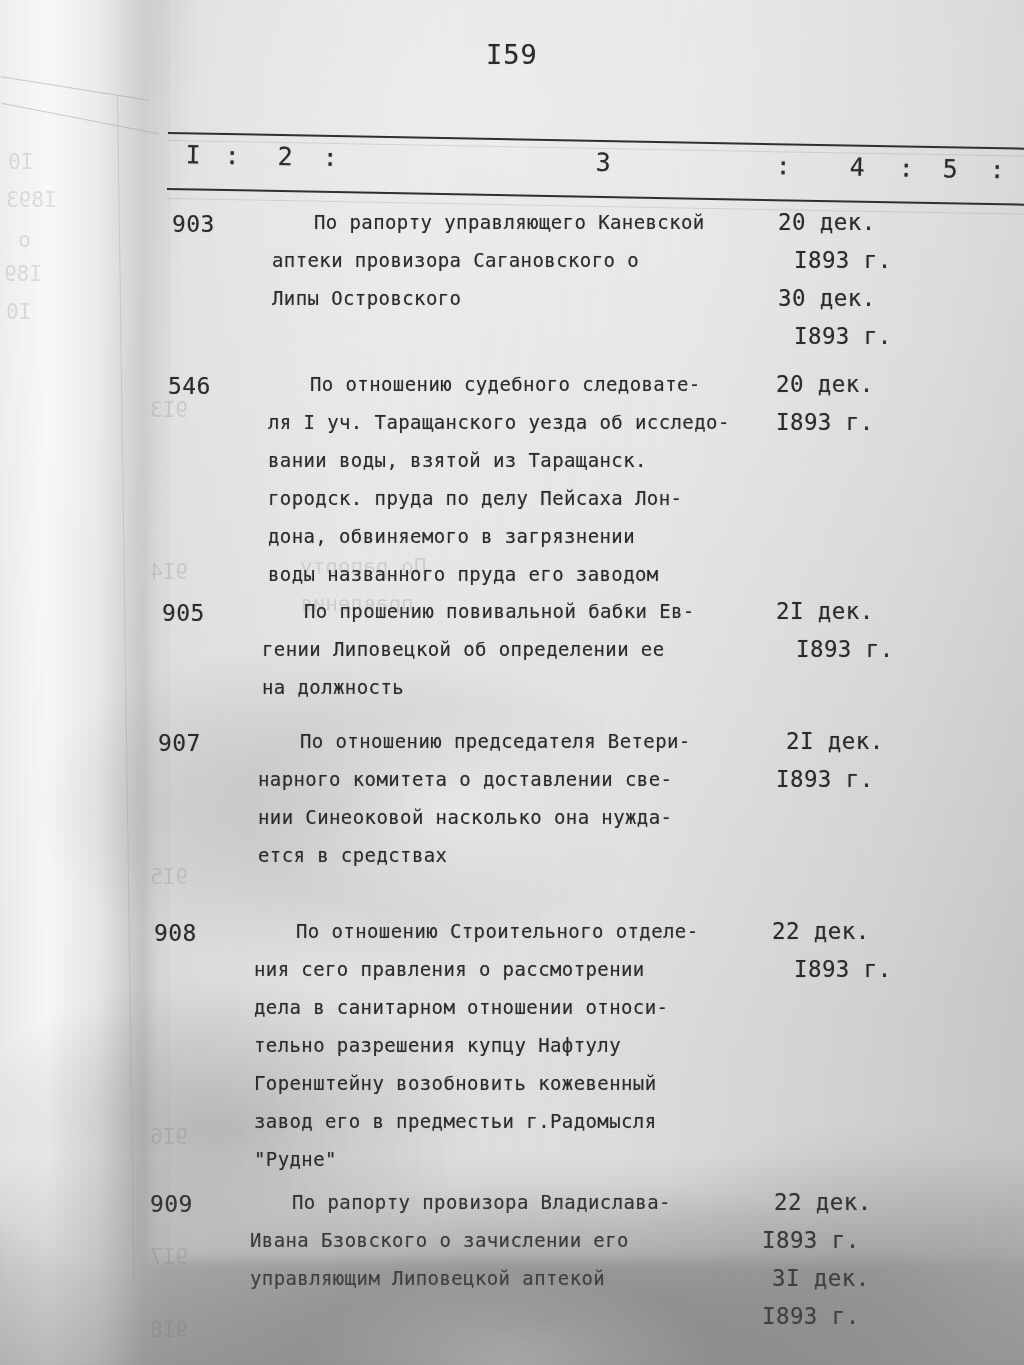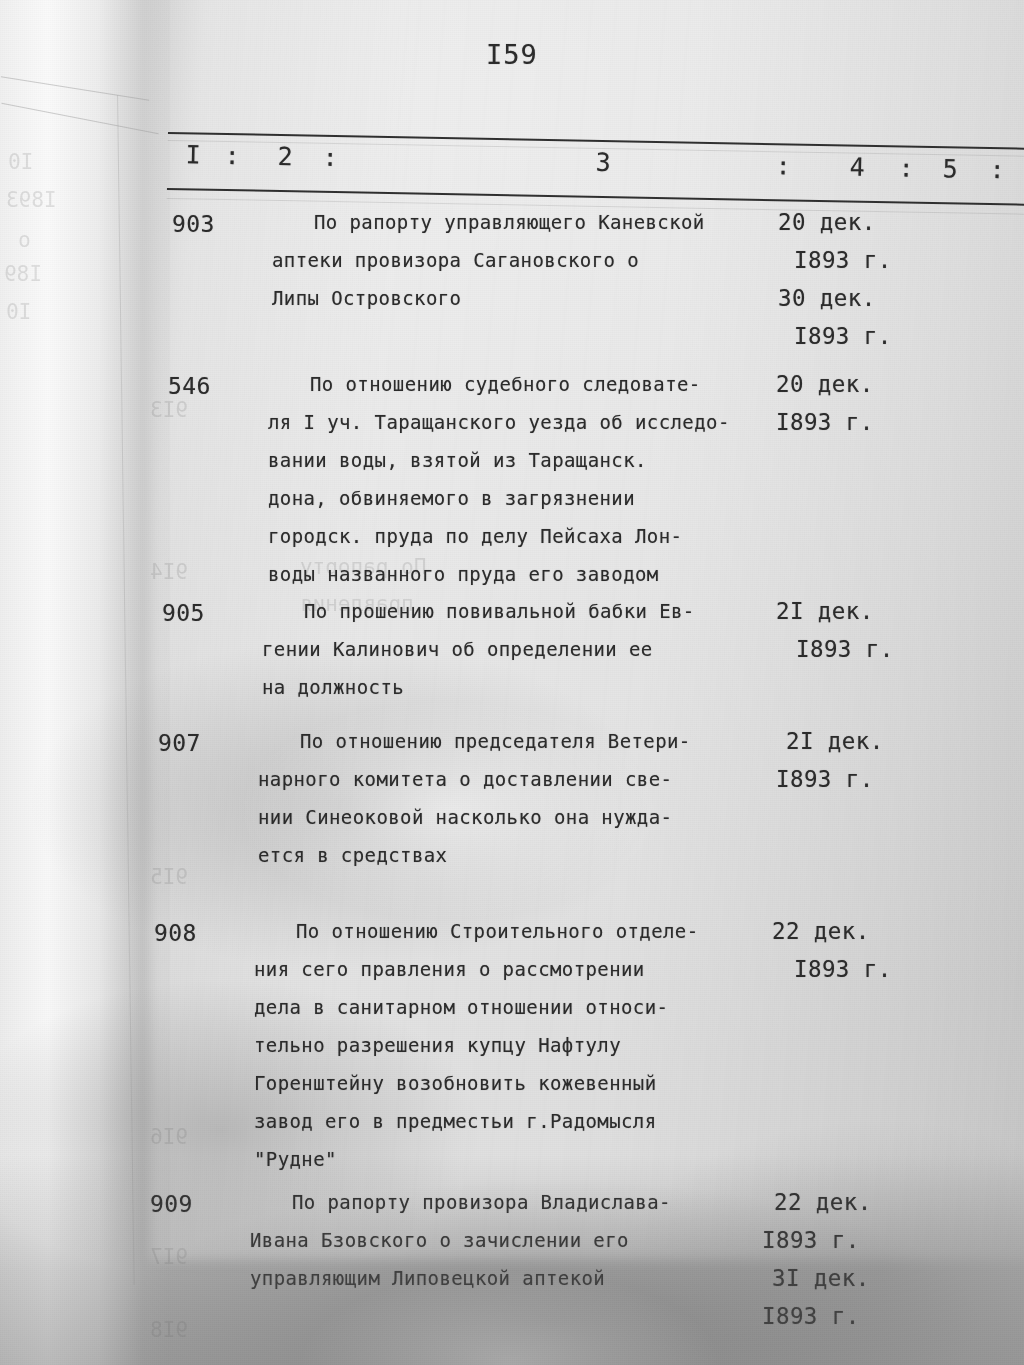--- a/index.html
+++ b/index.html
@@ -190,35 +190,35 @@
         <div class="dline" style="padding-left:16px;">I893 г.</div>
       </div>
     </div>
 
     <div class="entry typed" style="left:168px;top:365px;">
       <div class="num">546</div>
       <div class="body">
         <div class="line indent">По отношению судебного следовате-</div>
         <div class="line">ля I уч. Таращанского уезда об исследо-</div>
         <div class="line">вании воды, взятой из Таращанск.</div>
+        <div class="line">городск. пруда по делу Пейсаха Лон-</div>
         <div class="line">дона, обвиняемого в загрязнении</div>
-        <div class="line">городск. пруда по делу Пейсаха Лон-</div>
         <div class="line">воды названного пруда его заводом</div>
       </div>
       <div class="dates" style="left:608px;">
         <div class="dline">20 дек.</div>
         <div class="dline">I893 г.</div>
       </div>
     </div>
 
     <div class="entry typed" style="left:162px;top:592px;">
       <div class="num">905</div>
       <div class="body">
         <div class="line indent">По прошению повивальной бабки Ев-</div>
-        <div class="line">гении Калинович об определении ее</div>
+        <div class="line">гении Липовецкой об определении ее</div>
         <div class="line">на должность</div>
       </div>
       <div class="dates" style="left:614px;">
         <div class="dline">2I дек.</div>
         <div class="dline" style="padding-left:20px;">I893 г.</div>
       </div>
     </div>
 
     <div class="entry typed" style="left:158px;top:722px;">
       <div class="num">907</div>

